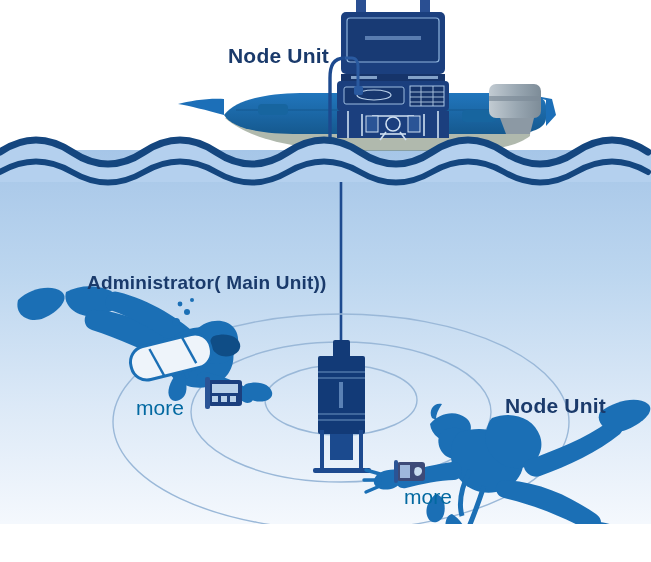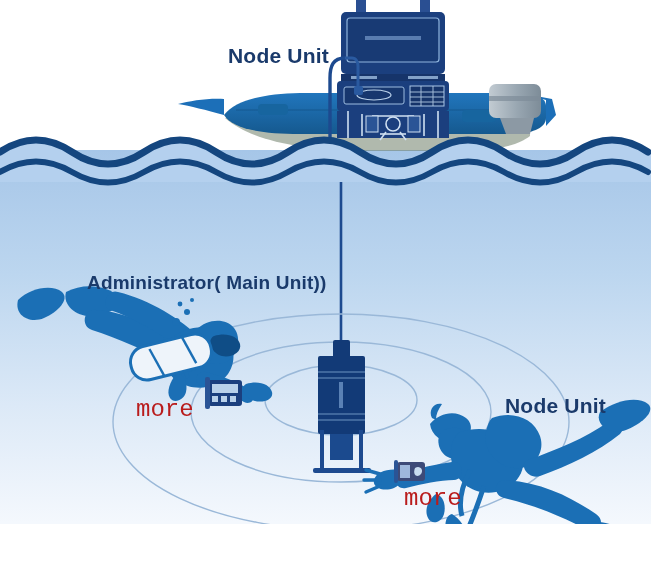--- a/index.html
+++ b/index.html
@@ -3,21 +3,21 @@
 <meta charset="utf-8">
 <style>
   html,body{margin:0;padding:0;background:#fff;}
   body{font-family:"Liberation Sans",sans-serif;}
   #scene{position:relative;width:651px;height:524px;overflow:hidden;background:#ffffff;}
   #scene svg{display:block;}
   .lbl{position:absolute;font-weight:bold;color:#1a3a6b;white-space:nowrap;letter-spacing:.2px;}
   .lbl-node-top{left:228px;top:44px;font-size:21px;}
   .lbl-admin{left:87px;top:272px;font-size:19px;}
   .lbl-node-right{left:505px;top:394px;font-size:21px;}
-  .lbl-more{position:absolute;font-weight:normal;color:#b91c1c;font-size:24px;white-space:nowrap;font-family:Liberation Mono, monospace;}
+  .lbl-more{position:absolute;font-weight:normal;color:#0369a1;font-size:21px;white-space:nowrap;}
   .lbl-more-left{left:136px;top:396px;}
   .lbl-more-right{left:404px;top:485px;}
 </style>
 </head>
 <body>
 
 <div id="scene">
 
   <svg width="651" height="562" viewBox="0 0 651 562">
     <defs>

